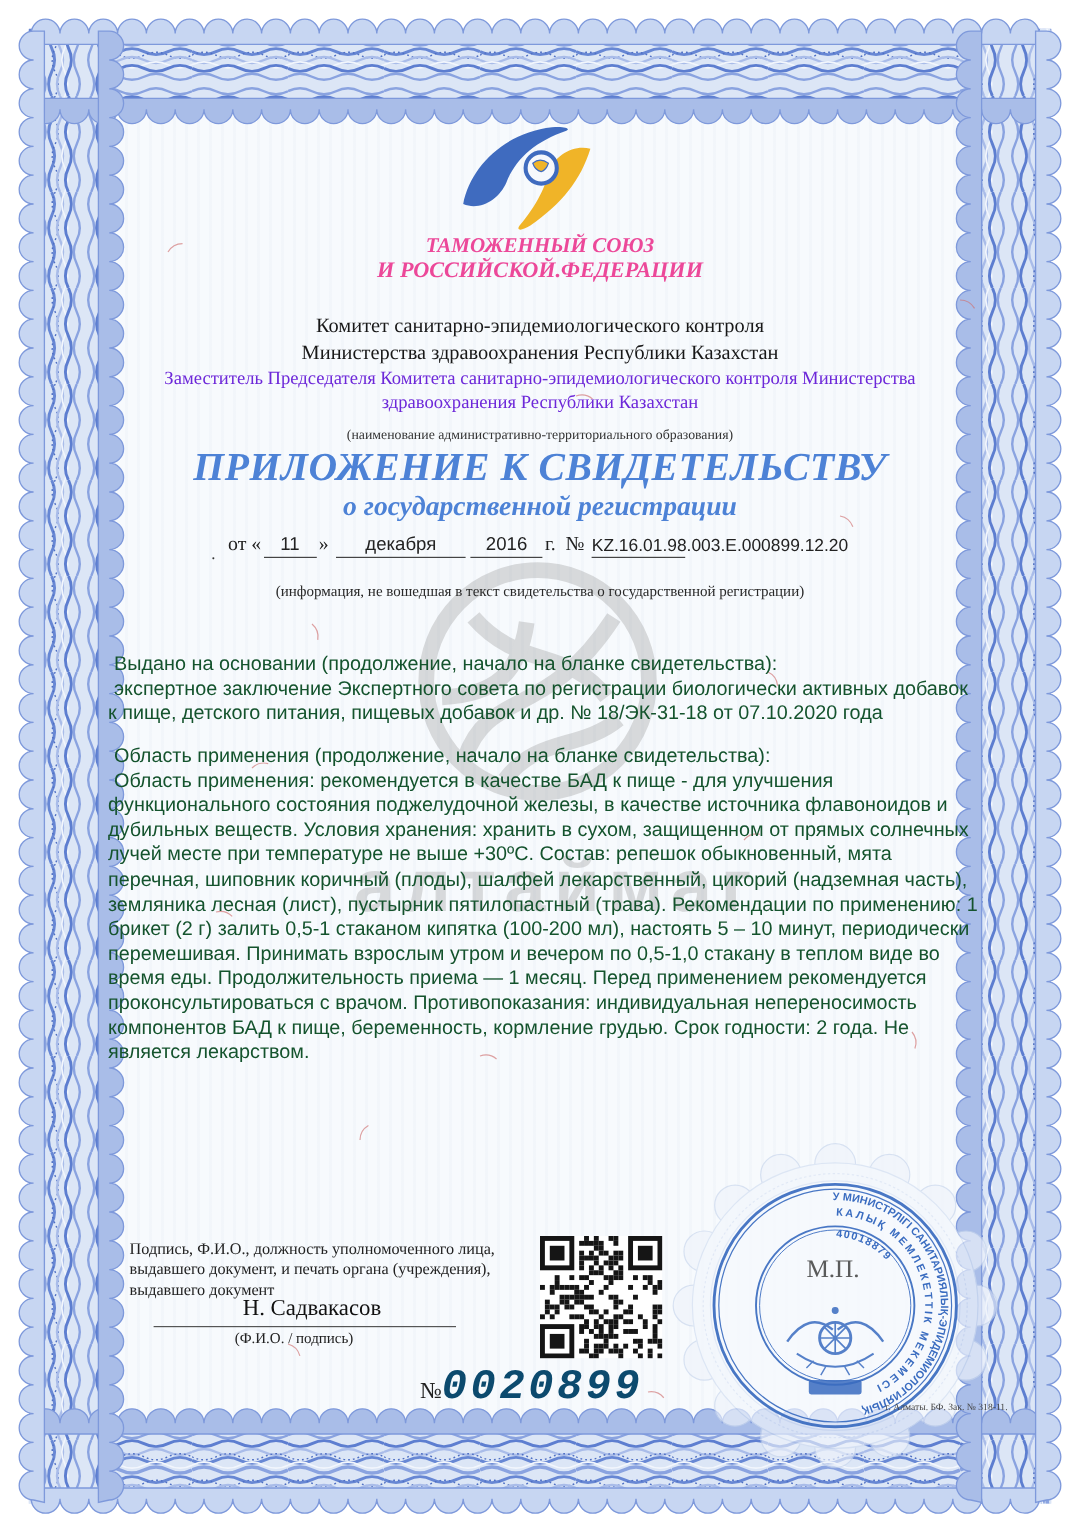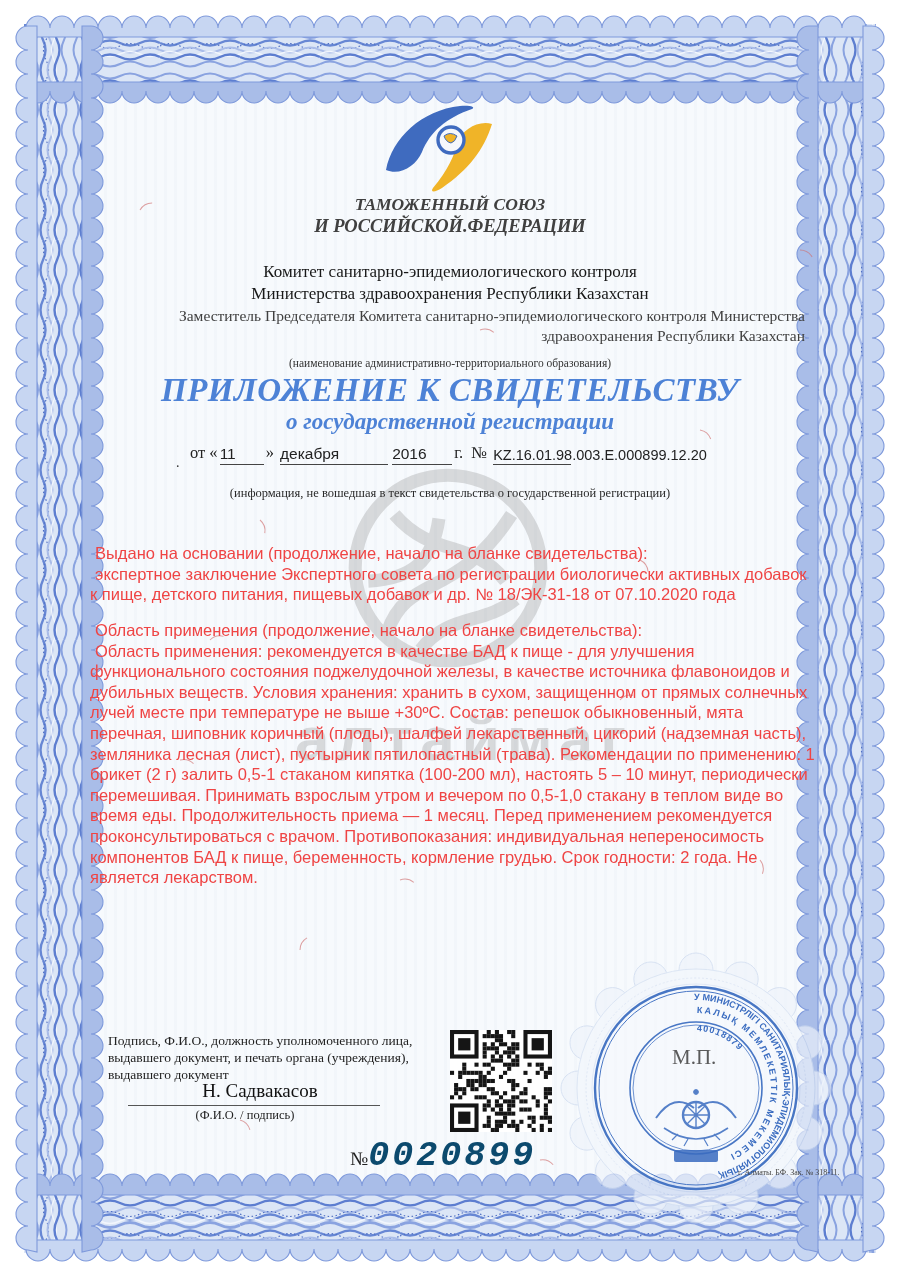--- a/index.html
+++ b/index.html
@@ -7,44 +7,44 @@
        font-family:"Liberation Serif", serif;}
   .paper{position:absolute;left:24px;top:24px;width:852px;height:1229px;background:#f7fafd;
          background-image:repeating-linear-gradient(90deg, rgba(199,211,228,.10) 0 3px, transparent 3px 10px);}
   #borderSvg{position:absolute;left:0;top:0;pointer-events:none;}
   .content{position:absolute;left:0;top:0;width:900px;height:1277px;z-index:3;}
   .wm-layer{position:absolute;left:0;top:0;width:900px;height:1277px;z-index:2;}
   .abs{position:absolute;}
   .ctr{text-align:center;}
   
   .logo{left:372px;top:98px;width:156px;height:96px;}
-  .union{left:90px;top:194px;width:720px;color:#404040;font-weight:bold;font-style:italic;
+  .union{left:90px;top:194px;width:720px;color:#ec4899;font-weight:bold;font-style:italic;
          font-size:18.5px;line-height:21.5px;}
   .union .l1{font-size:17.5px;}
   .committee{left:90px;top:261px;width:720px;color:#181818;font-size:17px;line-height:21.5px;}
-  .deputy{left:95px;top:306px;width:710px;color:#404040;font-size:15.5px;line-height:19.5px;text-align:right;}
+  .deputy{left:95px;top:306px;width:710px;color:#6d28d9;font-size:15.5px;line-height:19.5px;}
   .admin-cap{left:150px;top:357px;width:600px;font-size:11.5px;color:#333;}
   .title-main{left:90px;top:372px;width:720px;color:#4d82d6;font-weight:bold;font-style:italic;
               font-size:33px;letter-spacing:.5px;}
   .title-sub{left:90px;top:409px;width:720px;color:#4d82d6;font-weight:bold;font-style:italic;font-size:23px;}
   
   .daterow{left:188px;top:443px;width:600px;height:30px;font-size:16.5px;color:#222;white-space:nowrap;}
   .daterow .lit{display:inline-block;vertical-align:bottom;padding:0 2px 2px 2px;}
-  .slot{display:inline-block;vertical-align:bottom;border-bottom:1px solid #444;text-align:left;
+  .slot{display:inline-block;vertical-align:bottom;border-bottom:1px solid #444;text-align:center;
         font-family:"Liberation Sans", sans-serif;font-size:15.5px;color:#222;padding-bottom:1px;}
   .slot.day{width:44px;}
   .slot.month{width:108px;}
   .slot.year{width:60px;}
   .numslot{display:inline-block;vertical-align:bottom;position:relative;width:205px;text-align:left;
            font-family:"Liberation Sans", sans-serif;font-size:14.5px;color:#222;padding-bottom:2px;}
   .numslot .shortline{position:absolute;left:0;bottom:0;width:78px;border-bottom:1px solid #444;height:1px;}
   .dot-before{left:176px;top:455px;font-size:14px;color:#333;}
   .info-cap{left:150px;top:486px;width:600px;font-size:12.5px;color:#2a2a2a;}
   
-  .para{font-family:"Liberation Sans", sans-serif;font-size:16.5px;line-height:20.6px;color:#ef4444;
+  .para{font-family:"Liberation Sans", sans-serif;font-size:16.5px;line-height:20.6px;color:#14532d;
         text-indent:5px;}
   .p1{left:90px;top:543px;width:724px;}
   .p2{left:90px;top:620px;width:726px;}
   
   .wm-ring{position:absolute;left:332px;top:452px;width:232px;height:232px;opacity:.30;}
   .wm-brand{position:absolute;left:295px;top:703px;font-family:"Liberation Sans", sans-serif;
             font-weight:bold;font-size:62px;letter-spacing:7px;color:#8f8f8f;opacity:.30;}
   .wm-tag{position:absolute;left:468px;top:795px;font-family:"Liberation Sans", sans-serif;
           font-size:27px;letter-spacing:4px;color:#949494;opacity:.34;}
   

